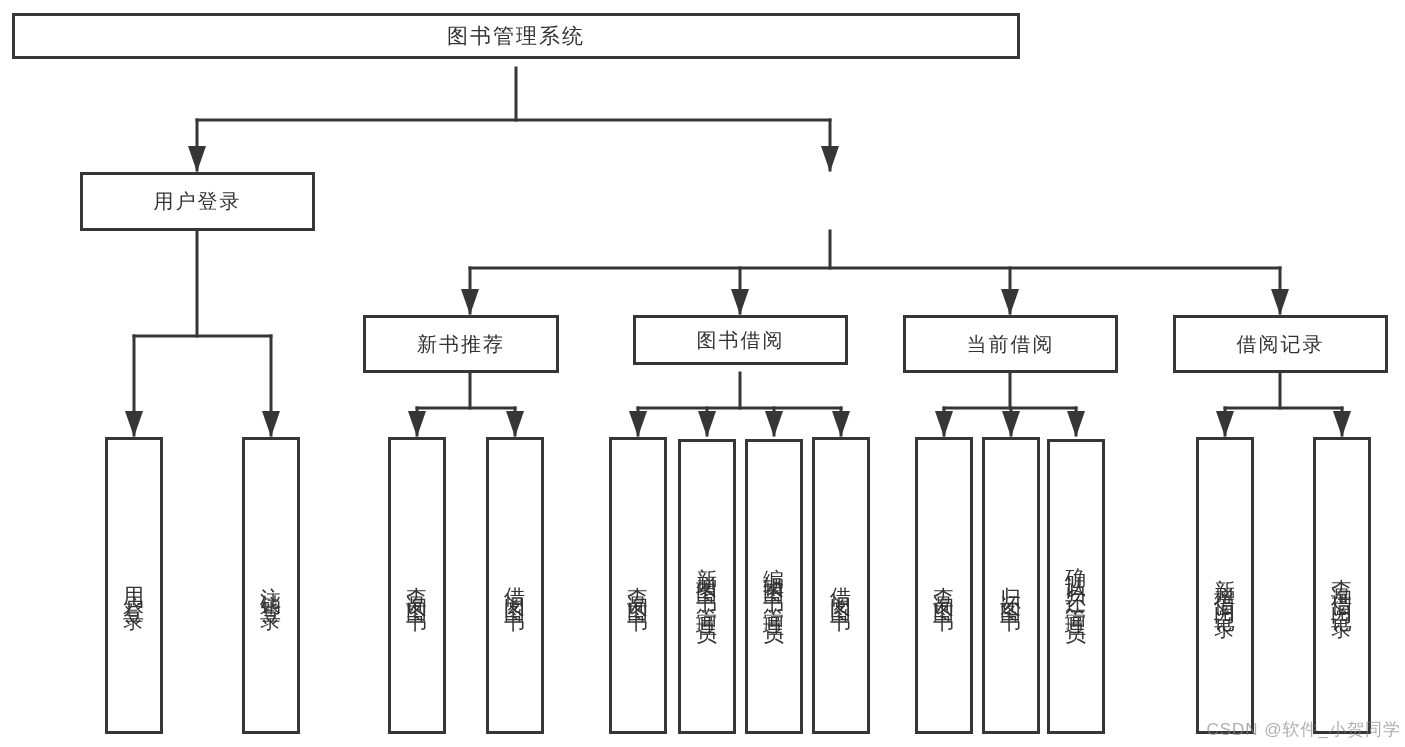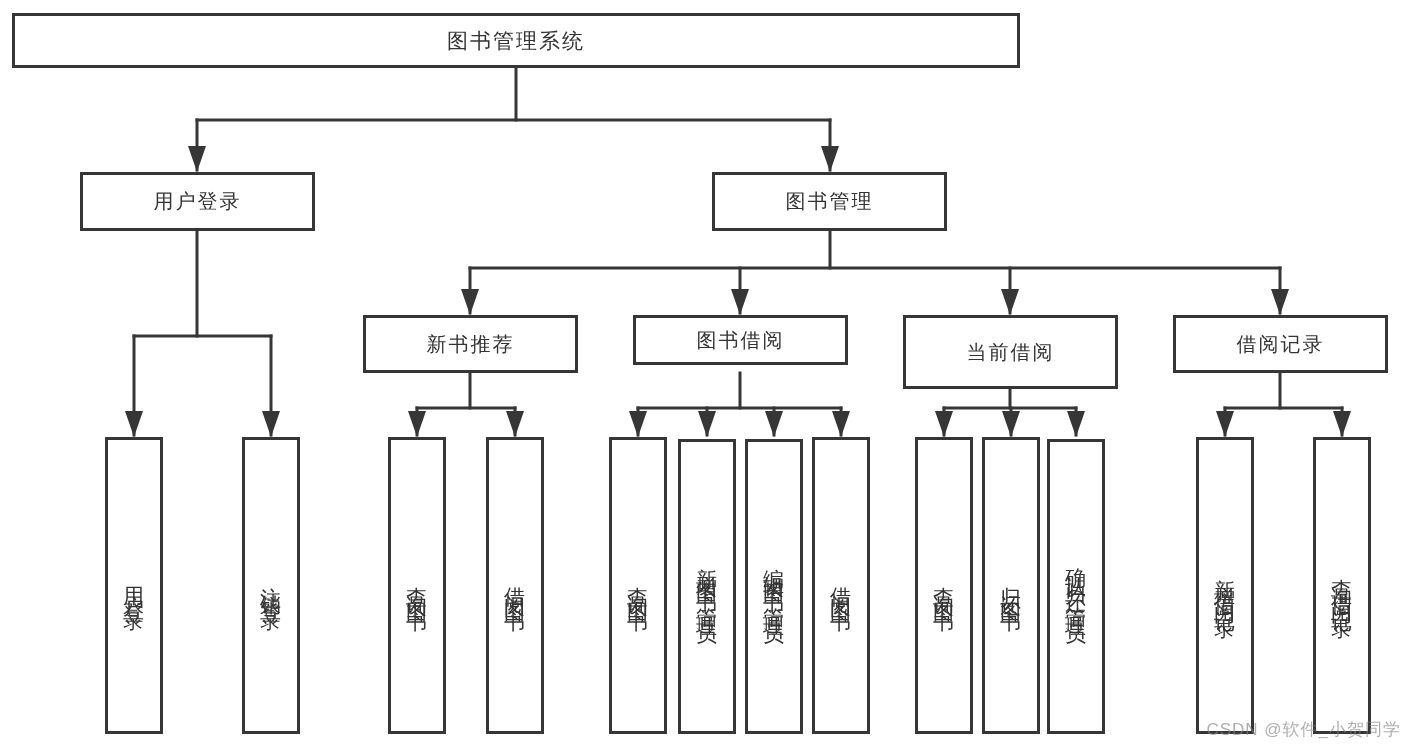--- a/index.html
+++ b/index.html
@@ -107,38 +107,35 @@
       <polygon points="765,411 783,411 774,437"></polygon>
       <polygon points="832,411 850,411 841,437"></polygon>
       <polygon points="935,411 953,411 944,437"></polygon>
       <polygon points="1002,411 1020,411 1011,437"></polygon>
       <polygon points="1067,411 1085,411 1076,437"></polygon>
       <polygon points="1216,411 1234,411 1225,437"></polygon>
       <polygon points="1333,411 1351,411 1342,437"></polygon>
     </g>
   </svg>
 
-  <div class="node hbox root" style="left:12px; top:13px; width:1008px; height:55px;">
+  <div class="node hbox root" style="left:12px; top:13px; width:1008px; height:46px;">
     <span>图书管理系统</span>
   </div>
 
   <div class="node hbox" style="left:80px; top:172px; width:235px; height:59px;">
     <span>用户登录</span>
   </div>
-  <div class="node hbox" style="left:712px; top:172px; width:235px; height:59px;">
-    <span>图书管理</span>
-  </div>
 
-  <div class="node hbox" style="left:363px; top:315px; width:215px; height:58px;">
+  <div class="node hbox" style="left:363px; top:315px; width:196px; height:58px;">
     <span>新书推荐</span>
   </div>
   <div class="node hbox" style="left:633px; top:315px; width:215px; height:50px;">
     <span>图书借阅</span>
   </div>
-  <div class="node hbox" style="left:903px; top:315px; width:215px; height:74px;">
+  <div class="node hbox" style="left:903px; top:315px; width:215px; height:58px;">
     <span>当前借阅</span>
   </div>
   <div class="node hbox" style="left:1173px; top:315px; width:215px; height:58px;">
     <span>借阅记录</span>
   </div>
 
   <div class="node vbox" style="left:105px; top:437px; width:58px; height:297px;">
     <span>用户登录</span>
   </div>
   <div class="node vbox" style="left:242px; top:437px; width:58px; height:297px;">

